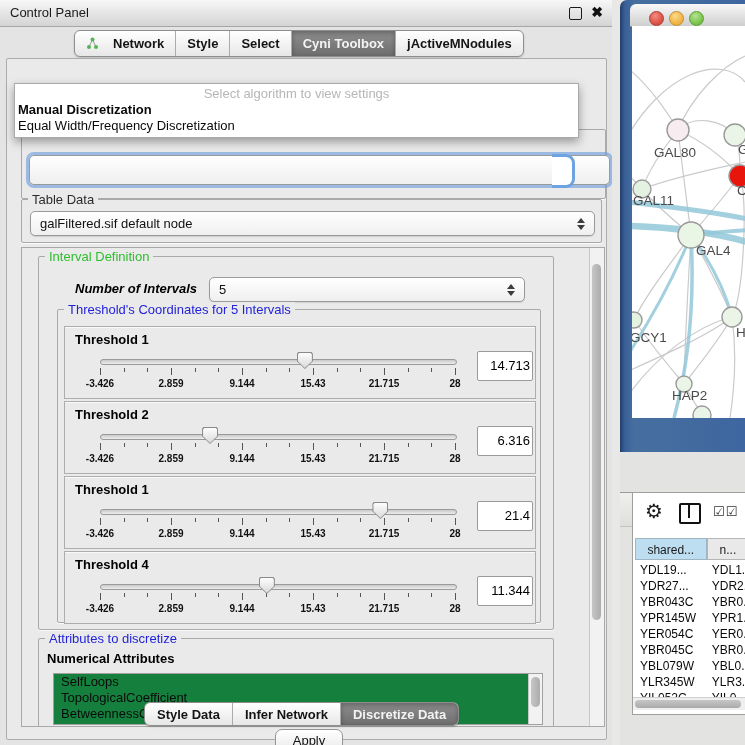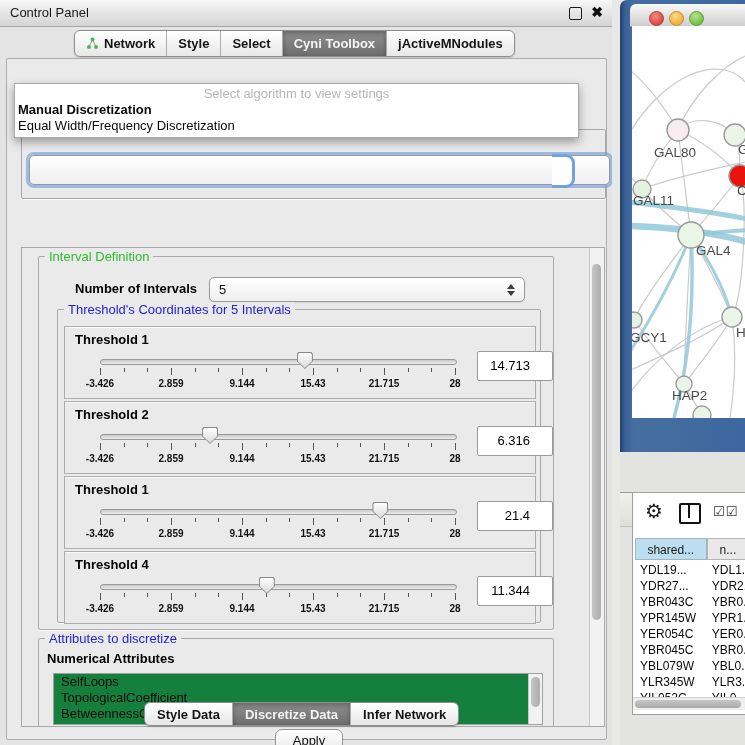--- a/index.html
+++ b/index.html
@@ -6,21 +6,21 @@
   body{width:745px;height:745px;overflow:hidden;font-family:"Liberation Sans",sans-serif;background:#E8E8E6;}
   #stage{position:relative;width:745px;height:628px;}
   
   #control-panel{position:absolute;left:0;top:0;width:612px;height:745px;background:#E4E4E4;border-right:1px solid #9E9E9E;}
   #cp-titlebar{position:absolute;left:0;top:0;width:100%;height:26px;background:linear-gradient(#F7F7F7,#D4D4D4);border-bottom:1px solid #A6A6A6;}
   #cp-title{position:absolute;left:10px;top:5px;font-size:13px;color:#1a1a1a;}
   #float-icon{position:absolute;right:30px;top:7px;width:11px;height:11px;border:1.5px solid #1a1a1a;border-radius:2px;}
   #close-icon{position:absolute;right:9px;top:4px;font-size:14px;font-weight:bold;color:#111;}
   
   .seg{position:absolute;display:flex;height:25px;border:1px solid #8E8E8E;border-radius:6px;background:linear-gradient(#FFFFFF,#E7E7E7);box-shadow:0 1px 2px rgba(0,0,0,.18);overflow:hidden;}
-  .seg .tab{display:flex;align-items:center;gap:5px;padding:0 11px;font-size:13px;font-weight:bold;color:#141414;border-left:1px solid #ABABAB;white-space:nowrap;}
+  .seg .tab{display:flex;align-items:center;gap:14px;padding:0 11px;font-size:13px;font-weight:bold;color:#141414;border-left:1px solid #ABABAB;white-space:nowrap;}
   .seg .tab:first-child{border-left:none;}
   .seg .tab.sel{background:linear-gradient(#8E8E8E,#6E6E6E);color:#F4F4F4;box-shadow:inset 0 2px 5px rgba(0,0,0,.3);}
   #top-tabs{left:74px;top:30px;}
   #bottom-tabs{left:144px;top:702px;height:22px;}
   #bottom-tabs .tab{font-weight:bold;padding:0 12px;}
   
   #main-panel{position:absolute;left:6px;top:58px;width:599px;height:680px;background:#EAEAEA;border:1px solid #ACACAC;border-radius:2px;}
   .group{position:absolute;border:1px solid #A9A9A9;border-radius:2px;box-shadow:0 1px 0 rgba(255,255,255,.8);}
   .glabel{position:absolute;top:-8px;left:6px;background:#EAEAEA;padding:0 4px;font-size:13px;color:#2b2b2b;white-space:nowrap;}
   .glabel.green{color:#2DBE2D;}
@@ -43,21 +43,21 @@
   .vsb{position:absolute;top:0;right:0;width:14px;height:100%;background:#F2F2F2;border-left:1px solid #C8C8C8;}
   .vsb .thumb{position:absolute;left:2px;width:9px;background:linear-gradient(90deg,#C6C6C6,#ACACAC);border-radius:5px;}
   
   .tpanel{position:absolute;left:6px;width:470px;height:71px;background:#EAEAEA;border:1px solid #ADADAD;box-shadow:inset 0 1px 0 rgba(255,255,255,.7);}
   .tpanel .tlabel{position:absolute;left:10px;top:5px;font-size:13px;font-weight:bold;color:#000;}
   .track{position:absolute;left:35px;top:32px;width:355px;height:4px;background:linear-gradient(#C9C9C9,#EDEDED);border:1px solid #9A9A9A;border-radius:3px;}
   .thumb-outline{position:absolute;top:25px;width:16px;height:17px;background:#8A8A8A;clip-path:polygon(8% 0,92% 0,100% 10%,100% 55%,50% 100%,0 55%,0 10%);}
   .thumb-face{position:absolute;left:1px;top:1px;width:14px;height:15px;background:linear-gradient(#FDFDFD,#D9D9D9);clip-path:polygon(8% 0,92% 0,100% 10%,100% 55%,50% 100%,0 55%,0 10%);}
   .tick{position:absolute;width:1px;background:#555;}
   .ticklabel{position:absolute;font-size:10px;font-weight:bold;color:#111;transform:translateX(-50%);white-space:nowrap;}
-  .valbox{position:absolute;left:412px;top:24px;width:52px;height:28px;background:#FFFFFF;border:1px solid #9A9A9A;border-radius:2px;font-size:13px;color:#000;text-align:right;line-height:28px;padding-right:22px;box-sizing:content-box;}
+  .valbox{position:absolute;left:412px;top:24px;width:52px;height:28px;background:#FFFFFF;border:1px solid #9A9A9A;border-radius:2px;font-size:13px;color:#000;text-align:right;line-height:28px;padding-right:2px;box-sizing:content-box;}
   
   #attr-list{position:absolute;left:14px;top:34px;width:488px;height:50px;background:#15803d;border:1px solid #A0A0A0;overflow:hidden;}
   #attr-list .item{font-size:13px;color:#0a0a0a;padding-left:7px;line-height:16px;white-space:nowrap;}
   
   #apply-btn{position:absolute;left:268px;top:670px;width:66px;height:22px;background:linear-gradient(#FFFFFF,#E8E8E8);border:1px solid #969696;border-radius:7px;font-size:13px;color:#111;text-align:center;line-height:22px;box-shadow:0 1px 1px rgba(0,0,0,.15);}
   
   #desktop-strip{position:absolute;left:612px;top:0;width:133px;height:745px;background:#E8E8E6;}
   #net-window{position:absolute;left:620px;top:0;width:125px;height:452px;background:linear-gradient(90deg,#213E6B 0px,#3A6098 5px,#466F9F 14px,#3E66A0 100%);border-radius:7px 0 0 0;}
   #net-titlebar{position:absolute;left:10px;top:4px;width:115px;height:22px;background:linear-gradient(#F8F8F8,#CFCFCF);border-bottom:1px solid #8F8F8F;border-radius:6px 0 0 0;}
   .light{position:absolute;top:7px;width:13px;height:13px;border-radius:50%;}
@@ -125,26 +125,36 @@
       </div>
 
     <div id="main-panel">
 
       <div class="group" style="left:14px;top:70px;width:583px;height:68px;">
         <span class="glabel">Discretization Algorithm</span>
       </div>
       <div id="algo-combo" class="combo"></div>
       <div id="algo-focus-tip"></div>
 
+      <div class="group" style="left:14px;top:140px;width:579px;height:42px;">
+        <span class="glabel">Table Data</span>
+        <div class="combo" style="left:8px;top:11px;width:530px;height:23px;">
+          <span>galFiltered.sif default node</span>
+          <span class="stepper">
+              <i class="up"></i>
+              <i class="dn"></i>
+            </span>
+        </div>
+      </div>
 
       <div id="scroll-area">
 
         <div class="group" style="left:16px;top:8px;width:514px;height:372px;">
           <span class="glabel green">Interval Definition</span>
-          <span style="position:absolute;left:36px;top:24px;font-size:13px;font-weight:bold;color:#000;">Number of Intervals</span>
+          <span style="position:absolute;left:36px;top:24px;font-size:13px;font-weight:bold;color:#000;font-style:italic;">Number of Intervals</span>
           <div class="combo" style="left:170px;top:20px;width:281px;height:23px;">
             <span>5</span>
             <span class="stepper">
                 <i class="up"></i>
                 <i class="dn"></i>
               </span>
           </div>
           <div class="group" style="left:18px;top:52px;width:482px;height:312px;">
             <span class="glabel blue">Threshold's Coordinates for 5 Intervals</span>
             <div id="thresholds-host">
@@ -298,25 +308,25 @@
       <div id="popup-opts">
           <div class="opt b" style="top: 18px;">Manual Discretization</div>
           <div class="opt" style="top: 34px;">Equal Width/Frequency Discretization</div>
         </div>
     </div>
 
     <div id="bottom-tabs" class="seg">
         <div class="tab">
           <span>Style Data</span>
         </div>
+        <div class="tab">
+          <span>Infer Network</span>
+        </div>
         <div class="tab sel">
           <span>Discretize Data</span>
-        </div>
-        <div class="tab">
-          <span>Infer Network</span>
         </div>
       </div>
   </div>
 
   <div id="desktop-strip"></div>
 
   <div id="net-window">
     <div id="net-titlebar">
       <span id="light-red" class="light"></span>
       <span id="light-yellow" class="light"></span>

